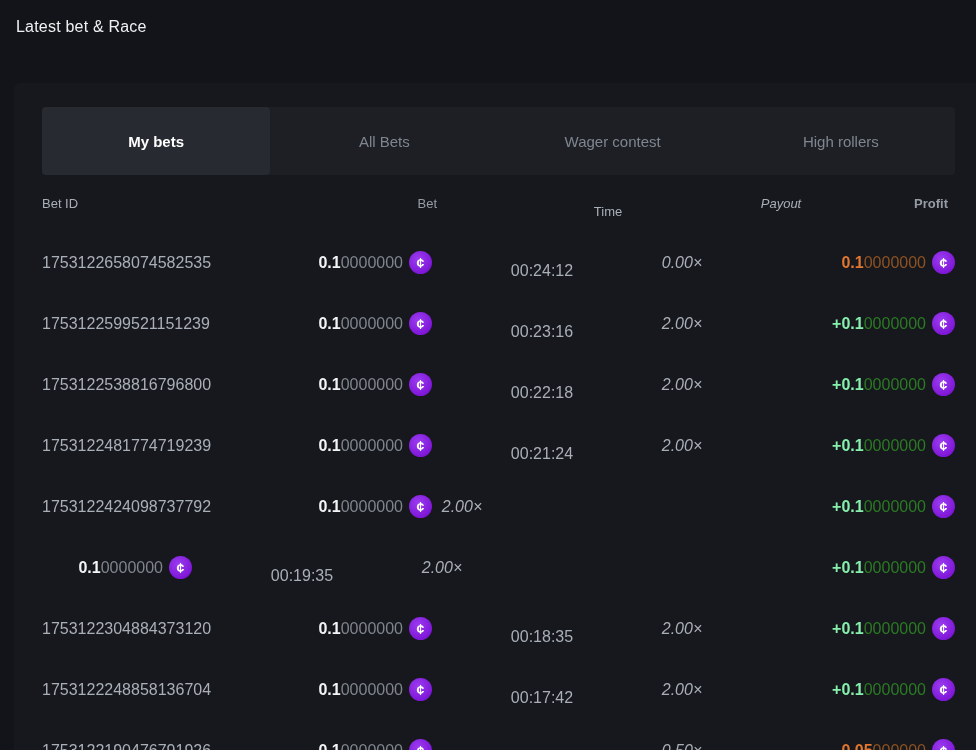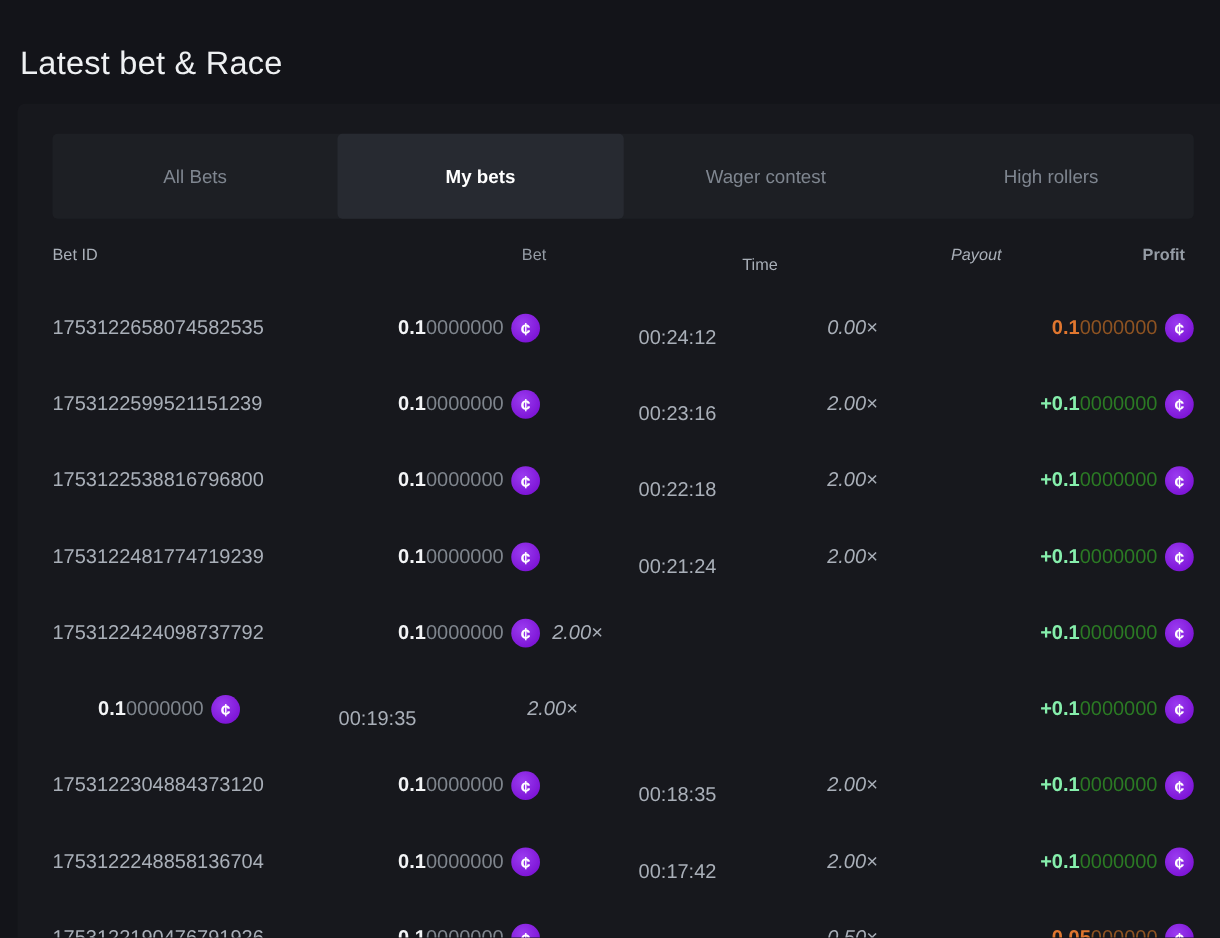--- a/index.html
+++ b/index.html
@@ -6,22 +6,22 @@
   html, body { width: 976px; height: 750px; overflow: hidden; }
   body {
     background: #131419;
     font-family: "Liberation Sans", sans-serif;
     color: #a9afb8;
     position: relative;
   }
   .page-title {
     position: absolute;
     left: 16px;
-    top: 35px;
-    font-size: 26px;
+    top: 18px;
+    font-size: 16px;
     font-weight: 500;
     color: #eef0f2;
     letter-spacing: 0.2px;
     text-align: right;
   }
   .panel {
     position: absolute;
     left: 14px;
     top: 83px;
     width: 962px;
@@ -100,22 +100,22 @@
     flex: 0 0 auto;
   }
 </style>
 </head>
 <body>
 
 <h1 class="page-title">Latest bet &amp; Race</h1>
 
 <div class="panel">
   <div class="tabbar">
+      <div class="tab active">My bets</div>
       <div class="tab">All Bets</div>
-      <div class="tab active">My bets</div>
       <div class="tab">Wager contest</div>
       <div class="tab">High rollers</div>
     </div>
 
   <div class="table">
     <div class="thead">
       <div class="c-id">Bet ID</div>
       <div class="c-bet">Bet</div>
       <div class="c-time">Time</div>
       <div class="c-payout">Payout</div>

